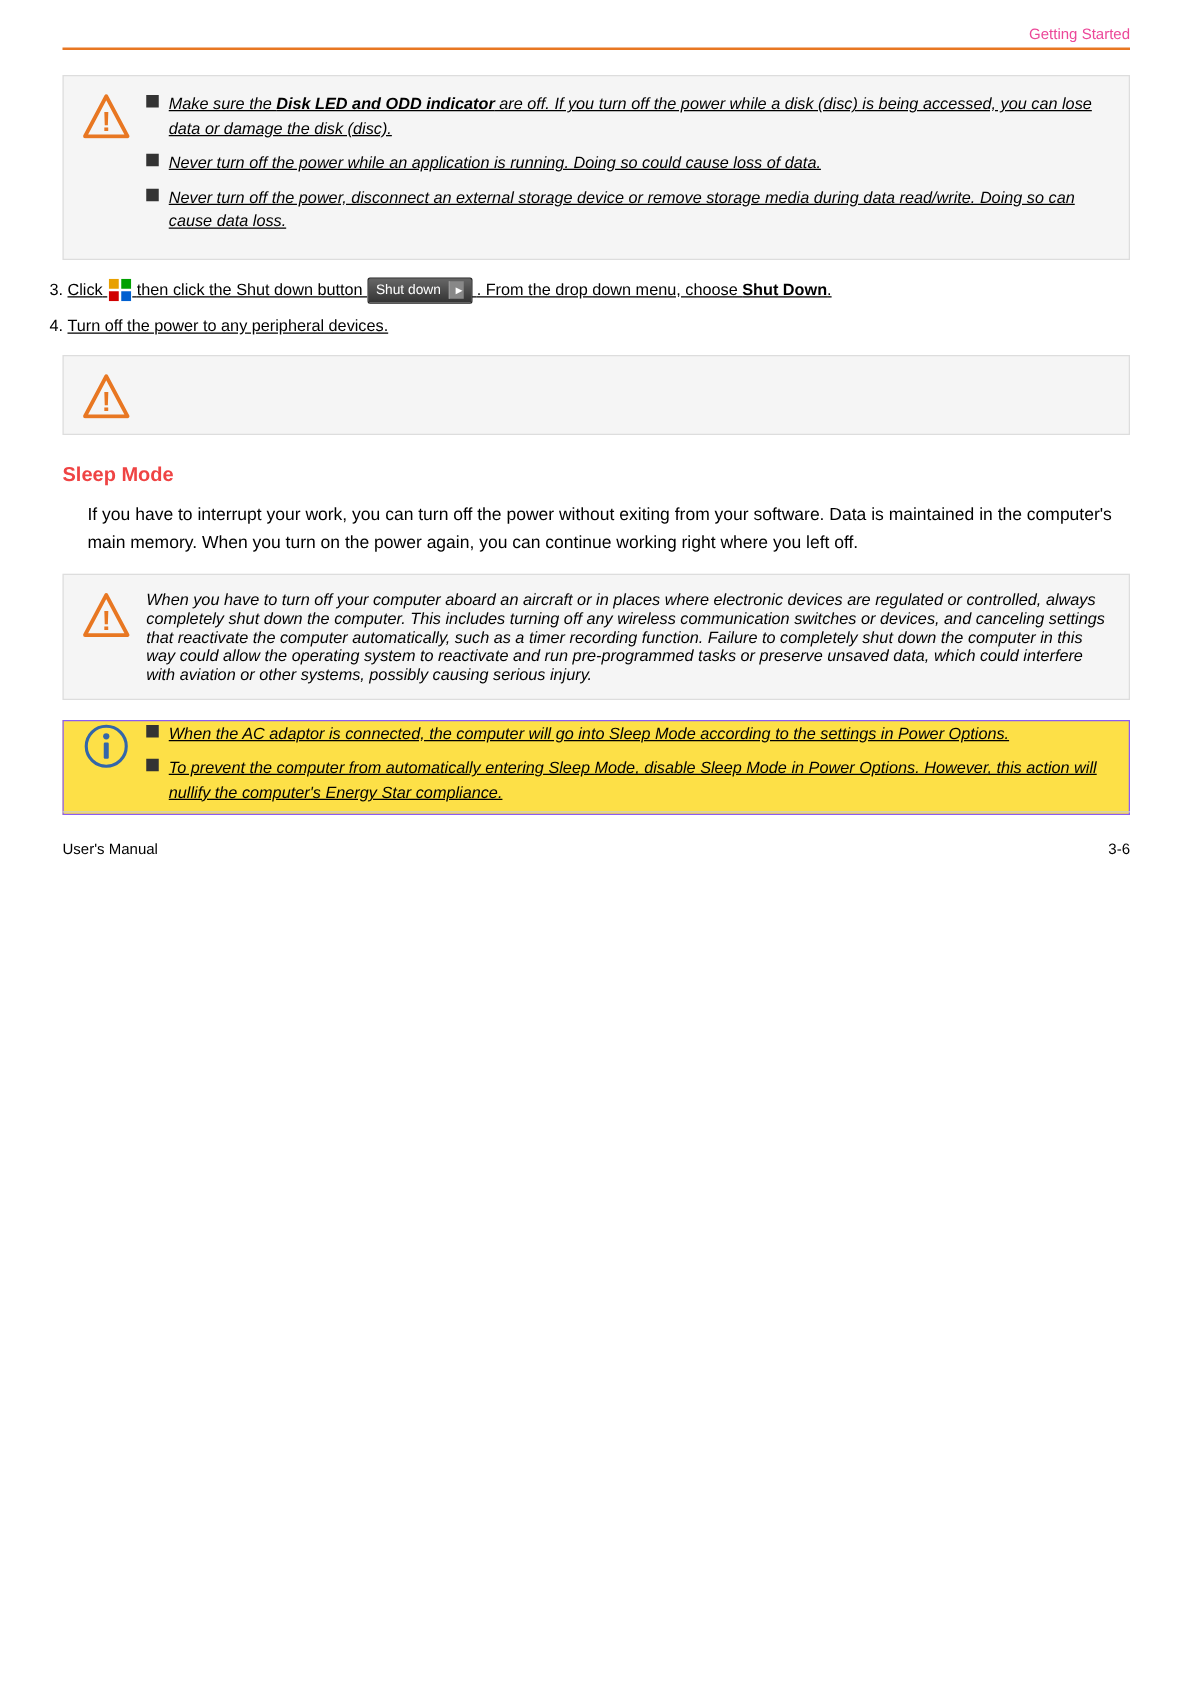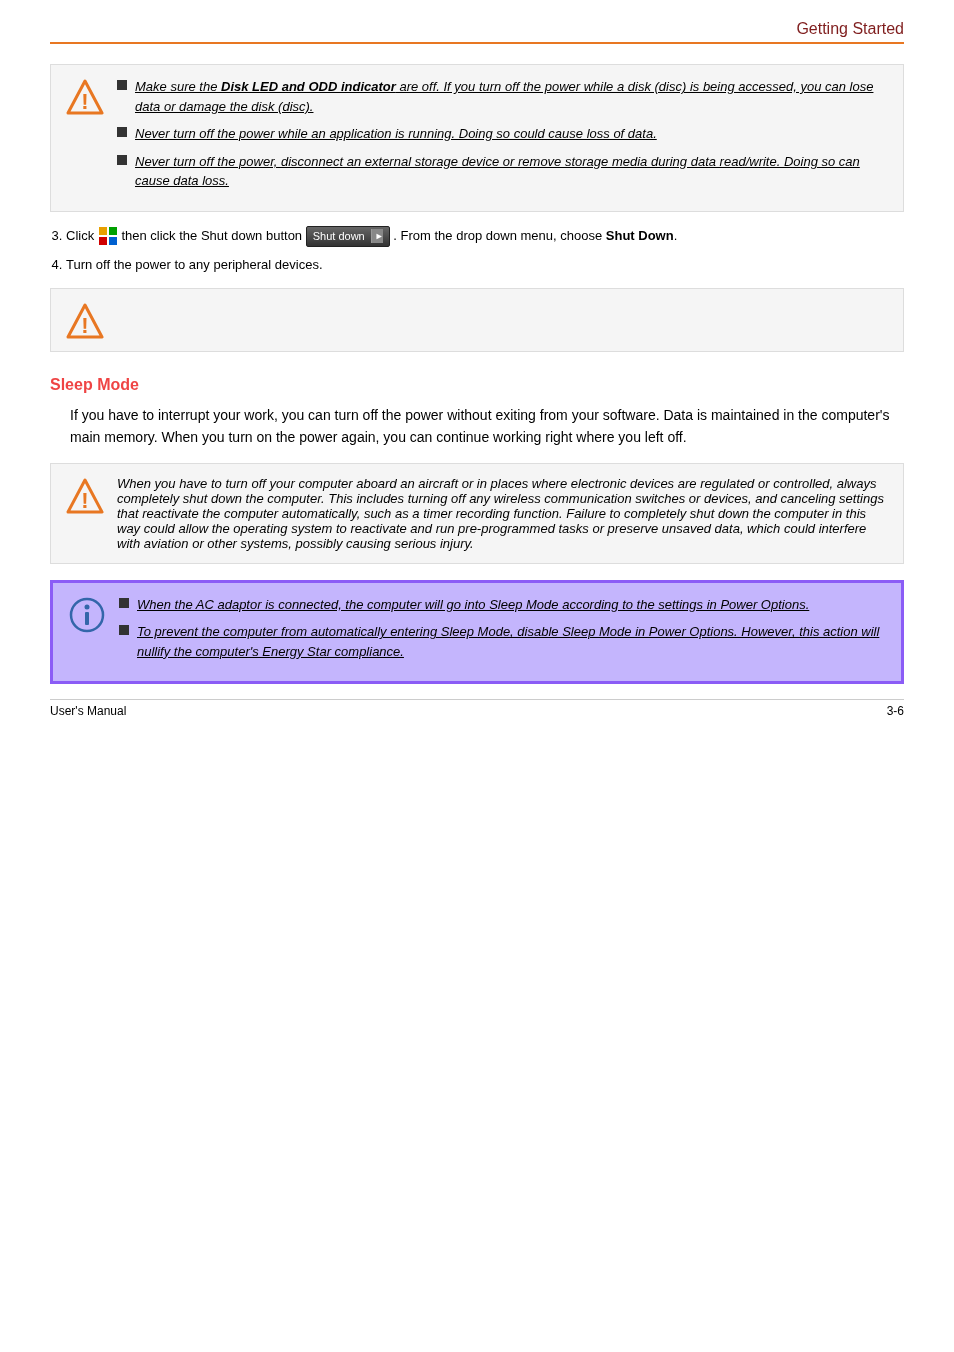--- a/index.html
+++ b/index.html
@@ -20,34 +20,34 @@
 
     
     .page-header {
       display: flex;
       justify-content: flex-end;
       border-bottom: 2px solid #e87722;
       padding-bottom: 4px;
       margin-bottom: 20px;
     }
     .page-header-title {
-      font-size: 16px;
-      color: #7f1d1d;
+      font-size: 12px;
+      color: #ec4899;
     }
 
     
     .page-footer {
       position: absolute;
       bottom: 20px;
       left: 50px;
       right: 50px;
       display: flex;
       justify-content: space-between;
       border-top: 1px solid #ccc;
-      padding-top: 4px;
+      padding-top: 22px;
       font-size: 12px;
     }
 
     
     .warning-box {
       display: flex;
       align-items: flex-start;
       gap: 12px;
       background: #f5f5f5;
       border: 1px solid #ddd;
@@ -63,23 +63,23 @@
     }
     .warning-box .content {
       flex: 1;
     }
 
     
     .info-box {
       display: flex;
       align-items: flex-start;
       gap: 12px;
-      background: #c4b5fd;
-      border: 3px solid #8b5cf6;
-      padding: 12px 14px;
+      background: #fde047;
+      border: 1px solid #8b5cf6;
+      padding: 0 14px;
       margin-bottom: 14px;
     }
     .info-box .icon-area {
       flex-shrink: 0;
       width: 40px;
       display: flex;
       justify-content: center;
       padding-top: 2px;
     }
     .info-box .content {
@@ -104,21 +104,22 @@
     .bullet-list li .bullet-square {
       flex-shrink: 0;
       width: 10px;
       height: 10px;
       background: #333;
       margin-top: 3px;
     }
 
     
     .numbered-steps {
-      margin: 10px 0 10px 16px;
+      margin: 10px 0 10px 4px;
+      text-decoration: underline;
     }
     .numbered-steps li {
       font-size: 13px;
       line-height: 1.6;
       margin-bottom: 8px;
     }
 
     
     .section-heading {
       color: #ef4444;

